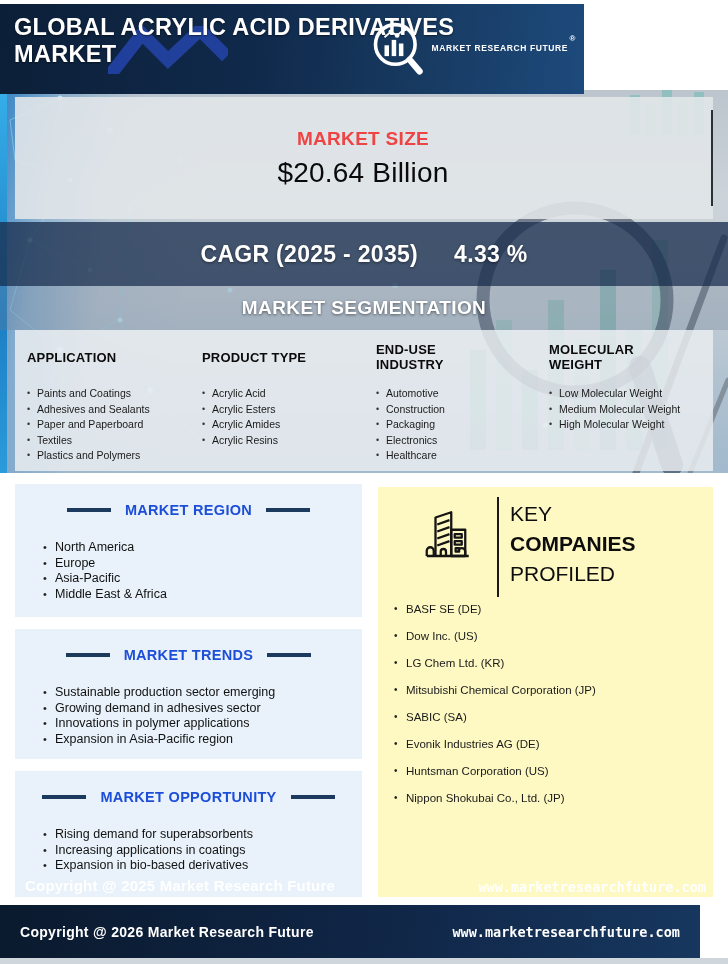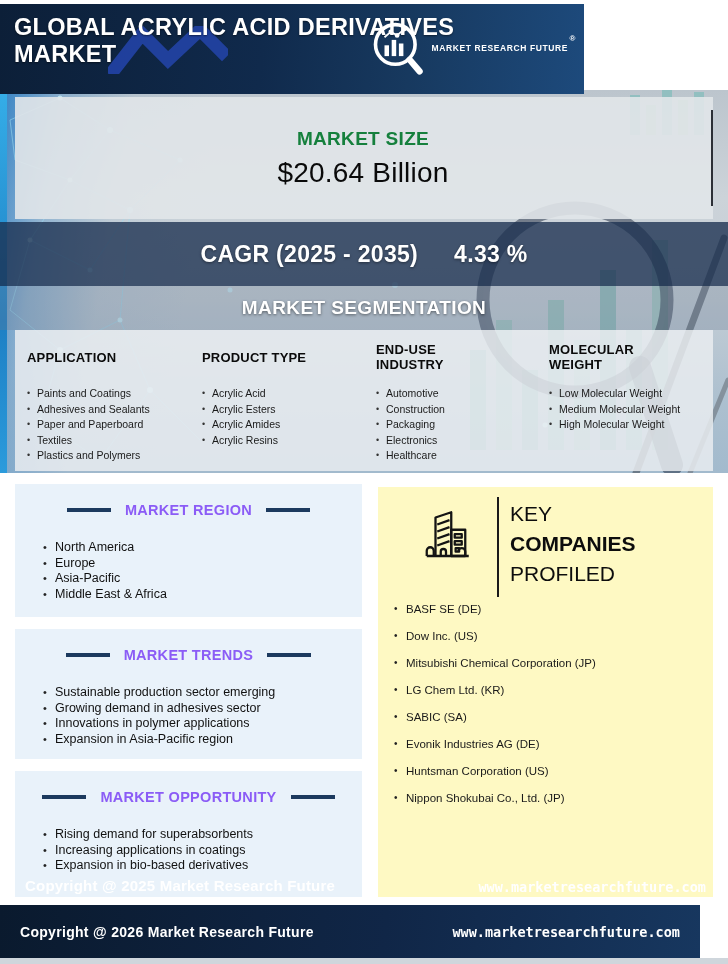--- a/index.html
+++ b/index.html
@@ -30,21 +30,21 @@
   }
   .hero-deco { position:absolute; top:0; left:0; }
   .left-strip { position:absolute; top:90px; left:0; width:7px; height:383px;
     background:linear-gradient(180deg,#35aee8,#1d7fc4 60%,#2b9bdc); }
 
   .stats-panel {
     position:absolute; top:97px; left:15px; width:698px; height:122px;
     background:rgba(225,229,233,.90); display:flex; align-items:center;
   }
   .stat-cell { flex:1; text-align:center; }
-  .stat-label { font-size:19px; font-weight:bold; color:#15803d; letter-spacing:.3px; margin-bottom:7px; }
+  .stat-label { font-size:19px; font-weight:bold; color:#ef4444; letter-spacing:.3px; margin-bottom:7px; }
   .stat-value { font-size:28px; font-weight:normal; color:#0a0a0a; letter-spacing:.2px; }
   .stat-divider { width:2px; height:96px; background:#2b2f36; }
 
   .cagr-band {
     position:absolute; top:222px; left:0; width:728px; height:64px;
     background:rgba(27,47,80,.78);
     display:flex; align-items:center; justify-content:center; gap:36px;
     color:#fff; font-size:23px; font-weight:bold; letter-spacing:.3px;
     text-shadow:0 1px 3px rgba(0,0,0,.45);
   }
@@ -71,21 +71,21 @@
   .seg-list li { font-size:10.5px; color:#1a1a1a; line-height:15.5px; padding-left:10px; position:relative; }
   .seg-list li::before { content:"•"; position:absolute; left:0; top:0; font-size:9px; color:#333; }
 
   
   .info-panel { position:absolute; left:15px; width:347px; background:#e9f2fa; }
   .panel-region      { top:484px; height:133px; }
   .panel-trends      { top:629px; height:130px; }
   .panel-opportunity { top:771px; height:126px; }
   .panel-title-row { display:flex; align-items:center; justify-content:center; gap:14px; margin-top:18px; }
   .dash { width:44px; height:3.5px; background:#1c3a5e; }
-  .panel-title { font-size:14.5px; font-weight:bold; color:#8b5cf6; letter-spacing:.3px; }
+  .panel-title { font-size:14.5px; font-weight:bold; color:#1d4ed8; letter-spacing:.3px; }
   .panel-list { list-style:none; margin:22px 0 0 28px; }
   .panel-list li { font-size:12.5px; color:#111; line-height:15.6px; padding-left:12px; position:relative; }
   .panel-list li::before { content:"•"; position:absolute; left:0; top:0; color:#222; font-size:11px; }
 
   .companies-panel { position:absolute; left:378px; top:487px; width:335px; height:410px; background:#fef9c3; }
   .companies-header { position:absolute; top:10px; left:0; width:100%; height:105px; }
   .building-icon { position:absolute; left:40px; top:8px; }
   .companies-vline { position:absolute; left:119px; top:0; width:2px; height:100px; background:#1a1a1a; }
   .companies-heading { position:absolute; left:132px; top:2px; font-size:21px; line-height:30px; color:#0d0d0d; }
   .companies-heading .bold { font-weight:bold; }
@@ -304,22 +304,22 @@
       <div class="companies-vline"></div>
       <div class="companies-heading">
         <div>KEY</div>
         <div class="bold">COMPANIES</div>
         <div>PROFILED</div>
       </div>
     </div>
     <ul class="companies-list">
       <li>BASF SE (DE)</li>
       <li>Dow Inc. (US)</li>
+      <li>LG Chem Ltd. (KR)</li>
       <li>Mitsubishi Chemical Corporation (JP)</li>
-      <li>LG Chem Ltd. (KR)</li>
       <li>SABIC (SA)</li>
       <li>Evonik Industries AG (DE)</li>
       <li>Huntsman Corporation (US)</li>
       <li>Nippon Shokubai Co., Ltd. (JP)</li>
     </ul>
   </div>
 
   <div class="ghost-copy">Copyright @ 2025 Market Research Future</div>
   <div class="ghost-url">www.marketresearchfuture.com</div>
 

